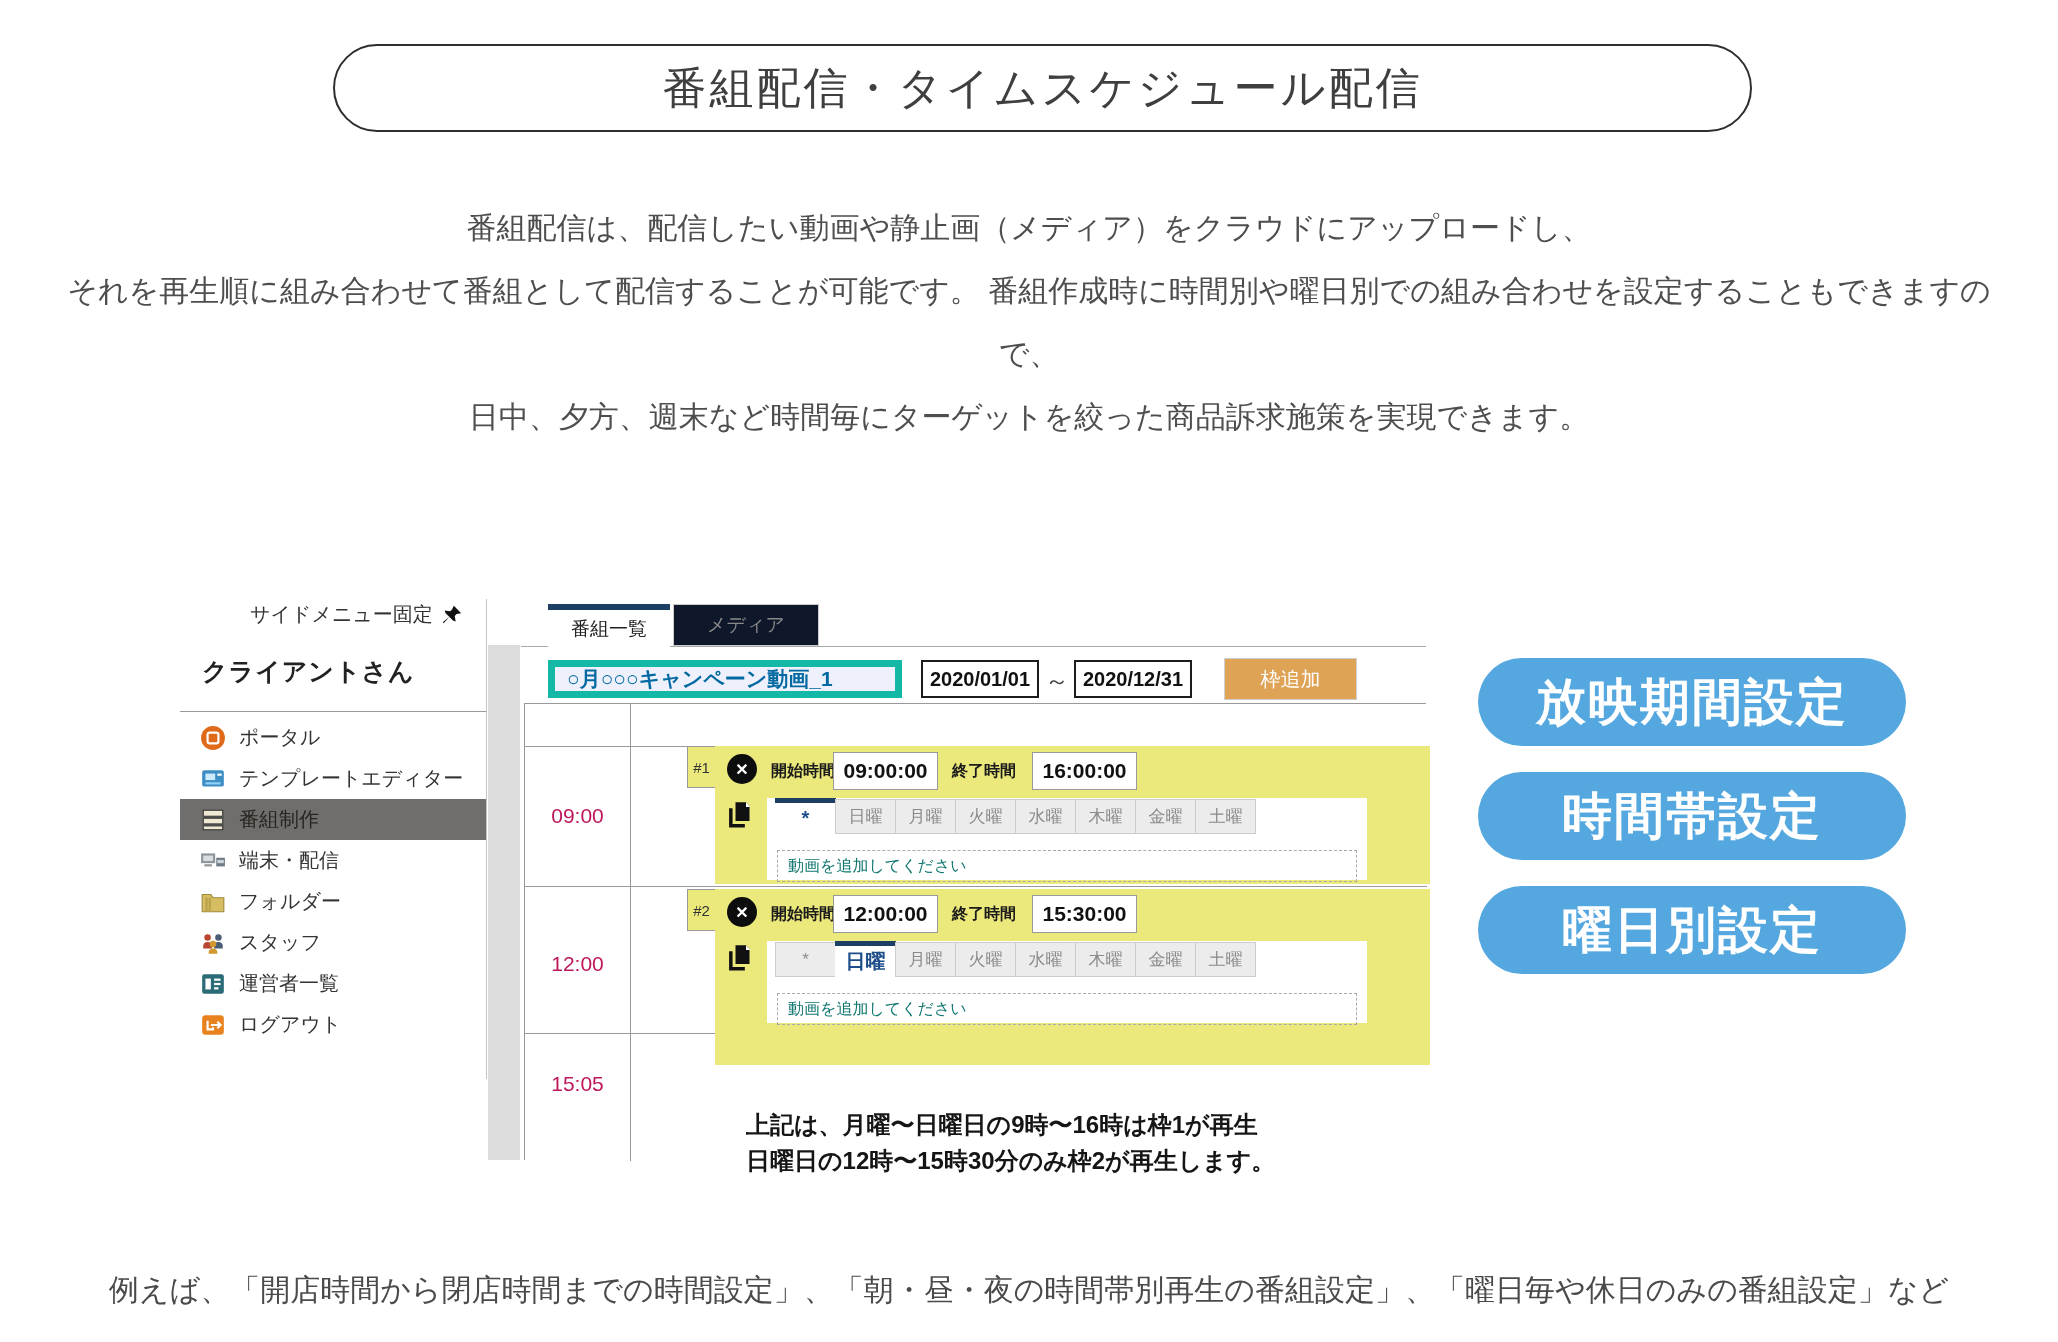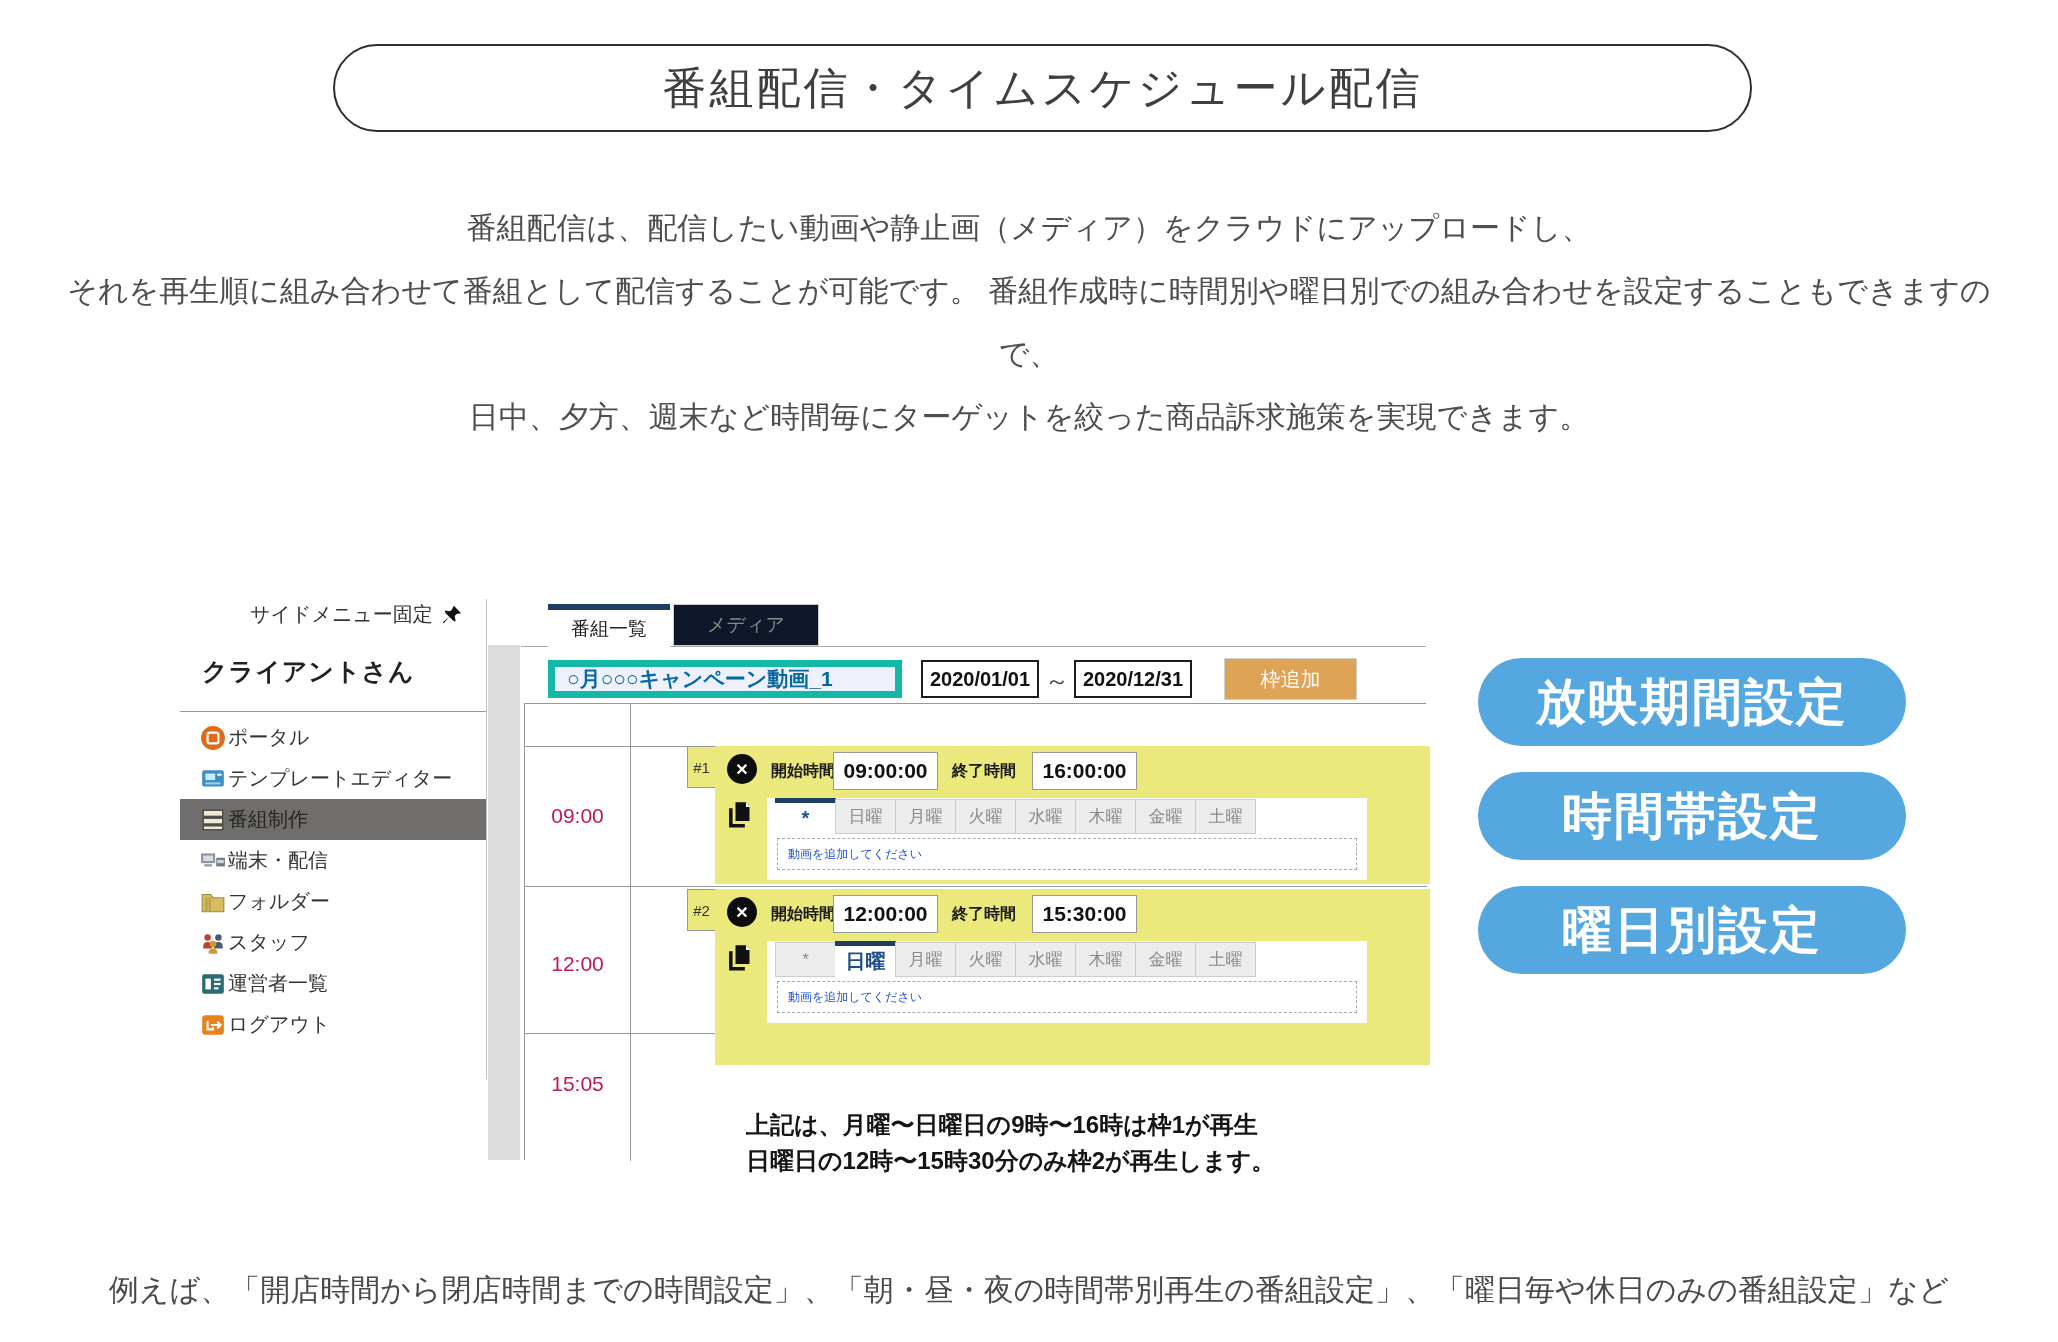--- a/index.html
+++ b/index.html
@@ -22,21 +22,21 @@
   
   .app{position:absolute;left:180px;top:599px;width:1246px;height:561px;}
 
   
   .sidebar{position:absolute;left:0;top:0;width:307px;height:480px;background:#fff;border-right:1px solid #c3c3c3;box-sizing:border-box;}
   .scroll-strip{position:absolute;left:308px;top:46px;width:32px;height:515px;background:#dcdcdc;}
   .side-pin{position:absolute;left:22px;top:2px;font-size:20px;color:#333;display:flex;align-items:center;gap:8px;margin-left:48px;}
   .client{position:absolute;left:22px;top:56px;font-size:25px;font-weight:bold;color:#222;letter-spacing:1px;}
   .side-divider{position:absolute;left:0;top:112px;width:306px;border-top:1px solid #999;}
   .side-menu{position:absolute;left:0;top:118px;width:306px;}
-  .side-item{height:41px;display:flex;align-items:center;padding-left:20px;gap:2px;font-size:20px;color:#333;cursor:pointer;}
+  .side-item{height:41px;display:flex;align-items:center;padding-left:20px;gap:13px;font-size:20px;color:#333;cursor:pointer;}
   .side-item.selected{background:#6f6e6c;color:#26251f;font-family:Liberation Mono, monospace;}
   .icon{width:26px;height:26px;flex:0 0 auto;display:inline-block;}
   .icon svg{width:26px;height:26px;display:block;}
   .pin-ic svg{width:22px;height:22px;display:block;}
 
   
   .main{position:absolute;left:341px;top:0;width:905px;height:561px;}
   .tab-rule{position:absolute;left:0;top:47px;width:905px;border-top:1px solid #aaa;z-index:1;}
   .tab{position:absolute;display:flex;align-items:center;justify-content:center;font-size:19px;box-sizing:border-box;cursor:pointer;}
   .tab.active{left:27px;top:5px;width:122px;height:44px;background:#fff;border-top:6px solid #1d3f63;color:#222;z-index:2;}
@@ -72,21 +72,21 @@
     font-size:21px;font-weight:bold;color:#111;display:flex;align-items:center;justify-content:center;box-sizing:border-box;}
   .t-input.start{left:118px;} .t-input.end{left:317px;}
   .copy-btn{position:absolute;left:10px;top:54px;width:28px;height:28px;cursor:pointer;}
   .copy-btn svg{width:28px;height:28px;display:block;}
 
   .panel{position:absolute;left:52px;top:52px;width:600px;height:82px;background:#fff;}
   .day-tabs{display:flex;padding-left:8px;height:36px;align-items:flex-end;}
   .day-tab{width:61px;height:35px;background:#ececec;border:1px solid #ccc;margin-right:-1px;color:#8a8a8a;
     display:flex;align-items:center;justify-content:center;font-size:17px;box-sizing:border-box;cursor:pointer;}
   .day-tab.active{background:#fff;border:none;border-top:5px solid #1d3f63;color:#1d4e89;font-weight:bold;height:36px;font-size:20px;}
-  .dropzone{margin:4px 10px 0 10px;height:32px;border:1px dashed #aaa;font-size:12px;color:#1d4ed8;
+  .dropzone{margin:16px 10px 0 10px;height:32px;border:1px dashed #aaa;font-size:16px;color:#0f766e;
     display:flex;align-items:center;padding-left:10px;box-sizing:border-box;cursor:pointer;}
 
   .note{position:absolute;left:225px;top:508px;font-size:24px;font-weight:bold;color:#151515;line-height:36px;z-index:2;}
 
   
   .pill{position:absolute;left:1478px;width:428px;height:88px;background:#55a7e0;border-radius:46px;color:#fff;
     display:flex;align-items:center;justify-content:center;font-weight:bold;font-size:50px;letter-spacing:2px;}
   .pill.p1{top:658px;} .pill.p2{top:772px;} .pill.p3{top:886px;}
   .pill.p4{top:1000px;font-size:42px;}
   .pill-note{position:absolute;right:24px;bottom:7px;font-size:19px;font-weight:bold;letter-spacing:0;}

